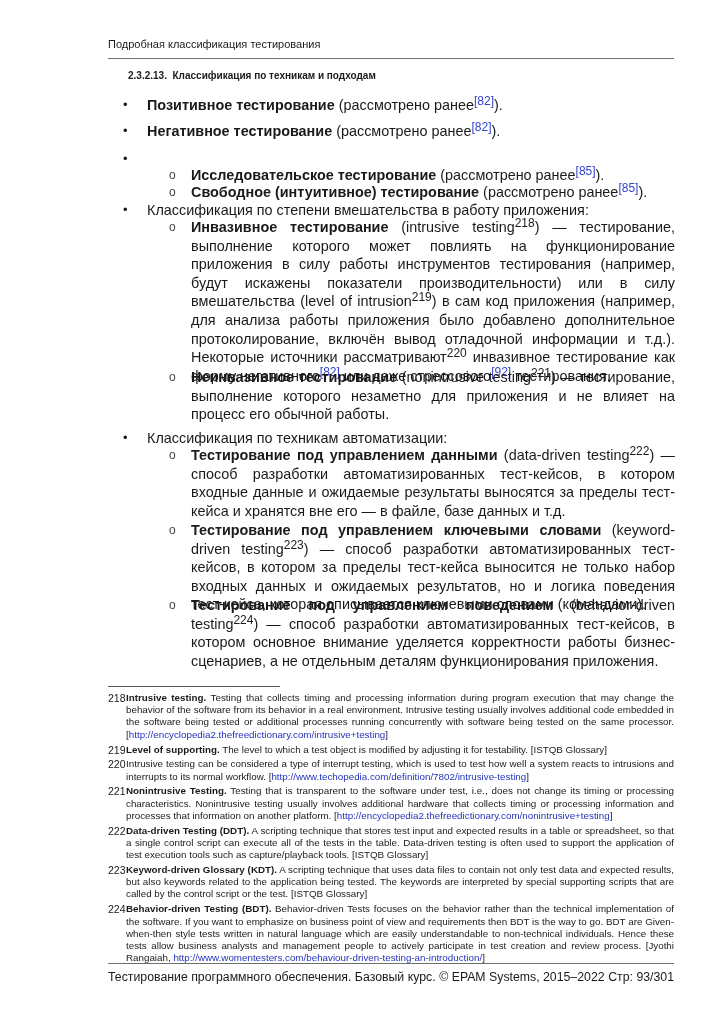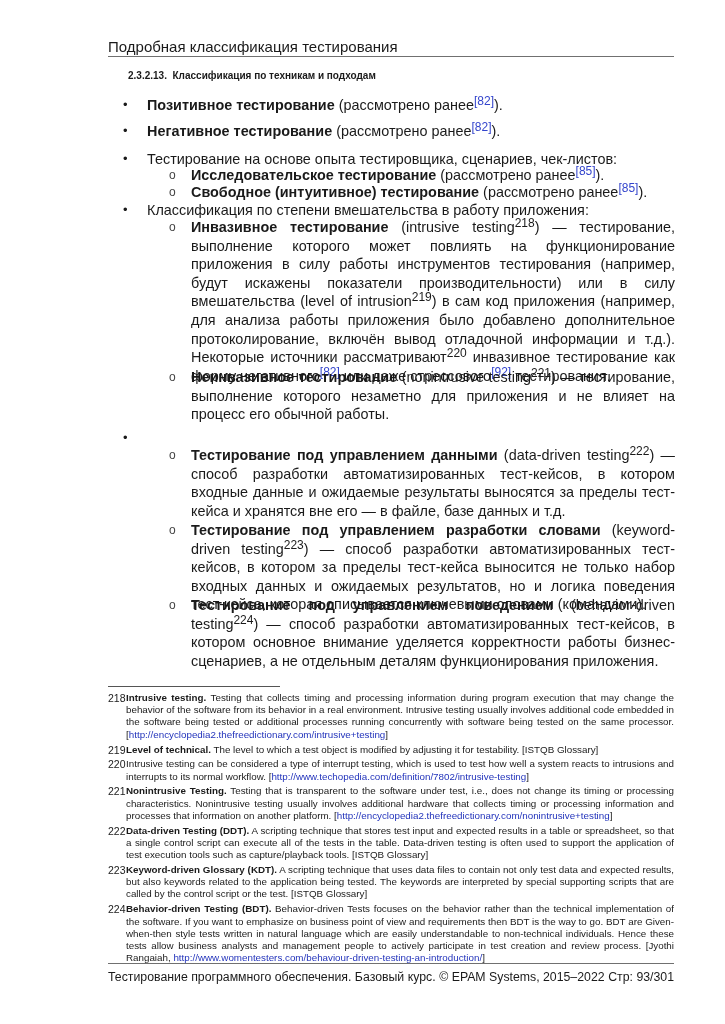--- a/index.html
+++ b/index.html
@@ -1,19 +1,19 @@
 <!DOCTYPE html>
 <html><head>
 <meta charset="utf-8">
 <style>
   html, body { margin: 0; padding: 0; background: #ffffff; }
   body { width: 725px; height: 1024px; position: relative; overflow: hidden;
          font-family: "Liberation Sans", sans-serif; color: #1a1a1a; }
-  .page-header { position: absolute; left: 108px; top: 38px; width: 566px; font-size: 15px;
-                 padding-bottom: 1px; border-bottom: 1px solid #707070; }
+  .page-header { position: absolute; left: 108px; top: 38px; width: 566px; font-size: 11px;
+                 padding-bottom: 8px; border-bottom: 1px solid #707070; }
   .section-title { position: absolute; left: 128px; top: 70px; font-size: 10px; font-weight: bold; }
   .body-text { font-size: 14.4px; line-height: 18.6px; }
   .lvl1 { position: absolute; left: 147px; width: 528px; }
   .lvl1 .bullet { position: absolute; left: -24px; top: 0; font-size: 13px; }
   .lvl2 { position: absolute; left: 191px; width: 484px; text-align: justify; }
   .lvl2 .bullet { position: absolute; left: -22px; top: 0; font-size: 12px; color: #444; }
   b { font-weight: bold; margin-top: 24px; }
   sup { font-size: 12px; vertical-align: 5px; line-height: 0; }
   .ref { color: #3344cc; }
   .fn-rule { position: absolute; left: 108px; top: 686px; width: 172px; height: 1px; background: #555; }
@@ -41,21 +41,20 @@
   <b>Позитивное тестирование</b><span> (рассмотрено ранее</span><sup class="ref">[82]</sup><span>).</span>
 </div>
 
 <div class="lvl1 body-text" style="top:122px">
   <span class="bullet">•</span>
   <b>Негативное тестирование</b><span> (рассмотрено ранее</span><sup class="ref">[82]</sup><span>).</span>
 </div>
 
 <div class="lvl1 body-text" style="top:150px">
   <span class="bullet">•</span>
-  <span>Тестирование на основе опыта тестировщика, сценариев, чек-листов:</span>
 </div>
 <div class="lvl2 body-text" style="top:166px">
   <span class="bullet">o</span>
   <b>Исследовательское тестирование</b><span> (рассмотрено ранее</span><sup class="ref">[85]</sup><span>).</span>
 </div>
 <div class="lvl2 body-text" style="top:183px">
   <span class="bullet">o</span>
   <b>Свободное (интуитивное) тестирование</b><span> (рассмотрено ранее</span><sup class="ref">[85]</sup><span>).</span>
 </div>
 
@@ -67,42 +66,43 @@
   <span class="bullet">o</span>
   <b>Инвазивное тестирование</b><span> (intrusive testing</span><sup>218</sup><span>) — тестирование, выполнение которого может повлиять на функционирование приложения в силу работы инструментов тестирования (например, будут искажены показатели производительности) или в силу вмешательства (level of intrusion</span><sup>219</sup><span>) в сам код приложения (например, для анализа работы приложения было добавлено дополнительное протоколирование, включён вывод отладочной информации и т.д.). Некоторые источники рассматривают</span><sup>220</sup><span> инвазивное тестирование как форму негативного</span><sup class="ref">[82]</sup><span> или даже стрессового</span><sup class="ref">[92]</sup><span> тестирования.</span>
 </div>
 <div class="lvl2 body-text" style="top:368px">
   <span class="bullet">o</span>
   <b>Неинвазивное тестирование</b><span> (nonintrusive testing</span><sup>221</sup><span>) — тестирование, выполнение которого незаметно для приложения и не влияет на процесс его обычной работы.</span>
 </div>
 
 <div class="lvl1 body-text" style="top:429px">
   <span class="bullet">•</span>
+  <span>Классификация по техникам автоматизации:</span>
 </div>
 <div class="lvl2 body-text" style="top:446px">
   <span class="bullet">o</span>
   <b>Тестирование под управлением данными</b><span> (data-driven testing</span><sup>222</sup><span>) — способ разработки автоматизированных тест-кейсов, в котором входные данные и ожидаемые результаты выносятся за пределы тест-кейса и хранятся вне его — в файле, базе данных и т.д.</span>
 </div>
 <div class="lvl2 body-text" style="top:521px">
   <span class="bullet">o</span>
-  <b>Тестирование под управлением разработки словами</b><span> (keyword-driven testing</span><sup>223</sup><span>) — способ разработки автоматизированных тест-кейсов, в котором за пределы тест-кейса выносится не только набор входных данных и ожидаемых результатов, но и логика поведения тест-кейса, которая описывается ключевыми словами (командами).</span>
+  <b>Тестирование под управлением ключевыми словами</b><span> (keyword-driven testing</span><sup>223</sup><span>) — способ разработки автоматизированных тест-кейсов, в котором за пределы тест-кейса выносится не только набор входных данных и ожидаемых результатов, но и логика поведения тест-кейса, которая описывается ключевыми словами (командами).</span>
 </div>
 <div class="lvl2 body-text" style="top:596px">
   <span class="bullet">o</span>
   <b>Тестирование под управлением поведением</b><span> (behavior-driven testing</span><sup>224</sup><span>) — способ разработки автоматизированных тест-кейсов, в котором основное внимание уделяется корректности работы бизнес-сценариев, а не отдельным деталям функционирования приложения.</span>
 </div>
 
 <div class="fn-rule"></div>
 
 <div class="footnotes">
   <div class="fn">
     <span class="num">218</span><b>Intrusive testing.</b><span> Testing that collects timing and processing information during program execution that may change the behavior of the software from its behavior in a real environment. Intrusive testing usually involves additional code embedded in the software being tested or additional processes running concurrently with software being tested on the same processor. [</span><a>http://encyclopedia2.thefreedictionary.com/intrusive+testing</a><span>]</span>
   </div>
   <div class="fn">
-    <span class="num">219</span><b>Level of technical.</b><span> The level to which a test object is modified by adjusting it for testability. [ISTQB Glossary]</span>
+    <span class="num">219</span><b>Level of supporting.</b><span> The level to which a test object is modified by adjusting it for testability. [ISTQB Glossary]</span>
   </div>
   <div class="fn">
     <span class="num">220</span><span>Intrusive testing can be considered a type of interrupt testing, which is used to test how well a system reacts to intrusions and interrupts to its normal workflow. [</span><a>http://www.techopedia.com/definition/7802/intrusive-testing</a><span>]</span>
   </div>
   <div class="fn">
     <span class="num">221</span><b>Nonintrusive Testing.</b><span> Testing that is transparent to the software under test, i.e., does not change its timing or processing characteristics. Nonintrusive testing usually involves additional hardware that collects timing or processing information and processes that information on another platform. [</span><a>http://encyclopedia2.thefreedictionary.com/nonintrusive+testing</a><span>]</span>
   </div>
   <div class="fn">
     <span class="num">222</span><b>Data-driven Testing (DDT).</b><span> A scripting technique that stores test input and expected results in a table or spreadsheet, so that a single control script can execute all of the tests in the table. Data-driven testing is often used to support the application of test execution tools such as capture/playback tools. [ISTQB Glossary]</span>
   </div>

